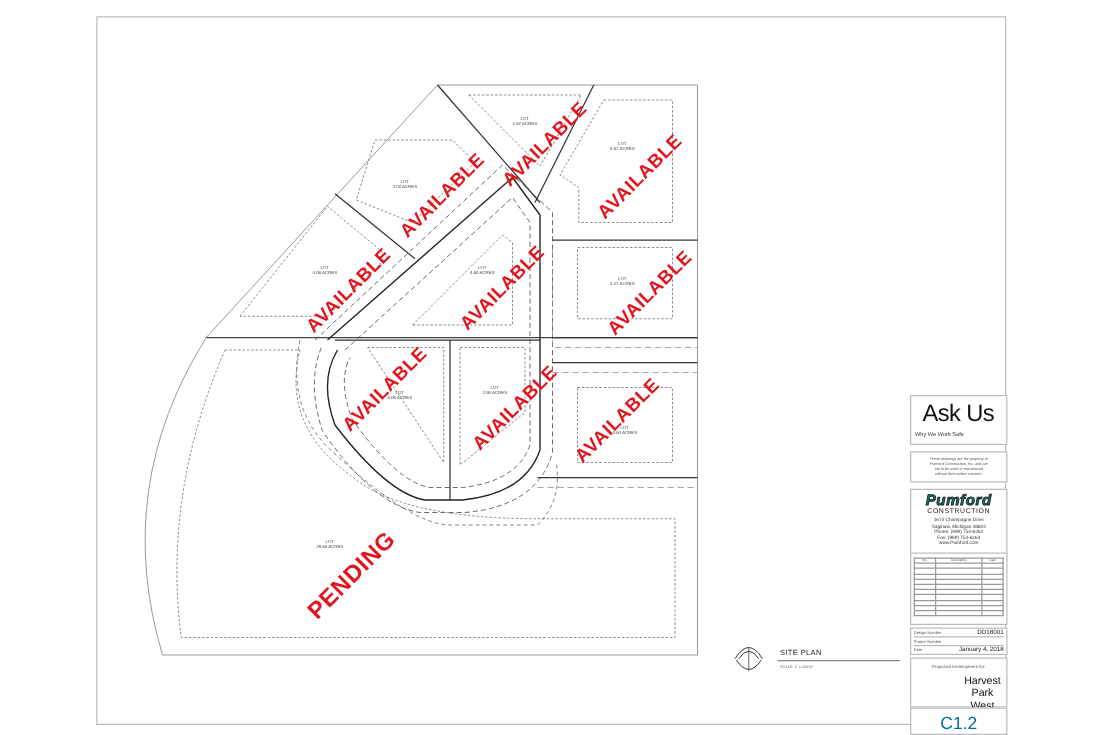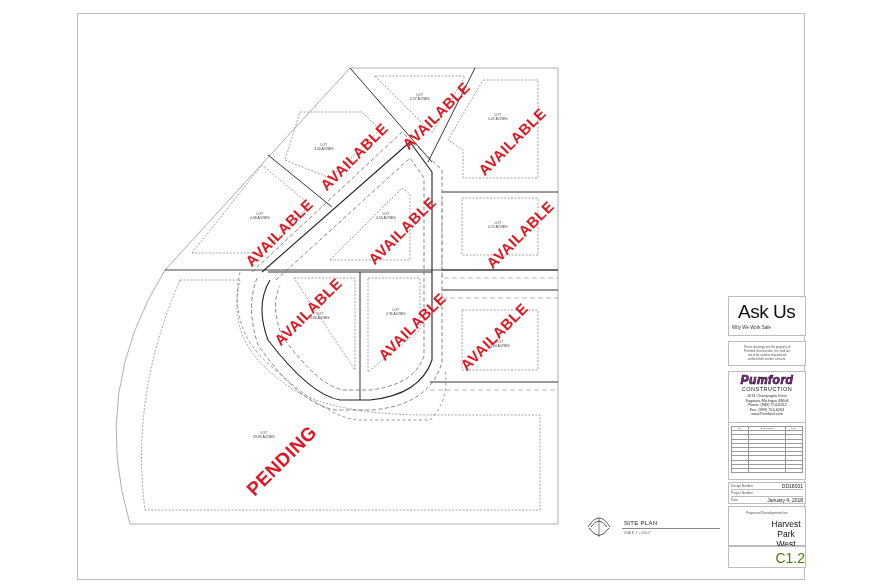--- a/index.html
+++ b/index.html
@@ -4,41 +4,41 @@
 <style>
   html, body { margin:0; padding:0; background:#ffffff; }
   body { width:882px; height:588px; position:relative; overflow:hidden; font-family:"Liberation Sans", sans-serif; color:#222; }
   #sheet { position:absolute; left:77px; top:13px; width:728px; height:567px; border:1px solid #bdbdbd; box-sizing:border-box; background:#fff; }
   #plan { position:absolute; left:0; top:0; width:882px; height:588px; }
   .lbl { position:absolute; font-size:3.5px; line-height:4px; color:#444; text-align:center; white-space:nowrap; }
   .stamp { position:absolute; color:#e3141d; font-weight:bold; font-size:15px; letter-spacing:0.5px; transform-origin:center center; white-space:nowrap; }
   .stamp.big { font-size:19px; }
 
   
-  #tb { position:absolute; left:728px; top:296px; width:78px; height:272px; }
+  #tb { position:absolute; left:728px; top:316px; width:78px; height:272px; }
   .box { position:absolute; left:0; width:78px; border:1px solid #bdbdbd; box-sizing:border-box; background:#fff; }
   #askus { top:0; height:40px; }
   #askus .big { position:absolute; left:9px; top:4px; font-size:19px; color:#111; letter-spacing:-0.5px; }
   #askus .small { position:absolute; left:3px; top:28px; font-size:4.5px; color:#333; }
   #notice { top:45px; height:25px; font-size:3px; line-height:4px; text-align:center; padding-top:3px; color:#555; }
   #company { top:75px; height:58px; text-align:center; }
-  #company .logo { font-size:12px; font-style:italic; font-weight:bold; color:#a21caf; -webkit-text-stroke:0.7px #222; letter-spacing:0.5px; margin-top:2px; line-height:12px; }
+  #company .logo { font-size:12px; font-style:italic; font-weight:bold; color:#0f766e; -webkit-text-stroke:0.7px #222; letter-spacing:0.5px; margin-top:2px; line-height:12px; }
   #company .sub { font-size:5.5px; letter-spacing:0.5px; color:#222; margin-top:0px; line-height:6px; }
   #company .addr { font-size:3.8px; line-height:4.6px; color:#333; margin-top:2px; }
   #revs { top:126px; height:58px; }
   #revs table { border-collapse:collapse; width:72px; margin:3px 2px; }
   #revs td, #revs th { border:0.5px solid #999; font-size:2.5px; height:3.2px; padding:0; color:#555; font-weight:normal; }
   #meta { top:186px; height:22px; }
   .mrow { display:flex; justify-content:space-between; align-items:center; height:6px; border-bottom:0.5px solid #bbb; margin:0 2px; font-size:3.2px; color:#555; }
   .mrow .v { font-size:5px; color:#222; }
   #proj { top:210px; height:40px; text-align:center; }
   #proj .pre { font-size:3.5px; color:#555; margin-top:4px; }
   #proj .name { font-size:8.5px; color:#111; margin-top:4px;margin-left:38px; }
   #proj .loc { font-size:3.2px; line-height:4px; color:#555; margin-top:2px; }
-  #sheetno { top:250px; height:22px; text-align:right; font-size:14px; line-height:22px; color:#4d7c0f; }
+  #sheetno { top:250px; height:22px; text-align:center; font-size:14px; line-height:22px; color:#0369a1; }
 
   
   #sptitle { position:absolute; left:624px; top:520px; font-size:6px; color:#222; letter-spacing:0.3px; }
   #spscale { position:absolute; left:624px; top:531px; font-size:3px; color:#666; }
   #spline { position:absolute; left:622px; top:528px; width:98px; height:1px; background:#888; }
   #north { position:absolute; left:586px; top:513px; width:26px; height:26px; }
 </style>
 </head>
 <body>
 

